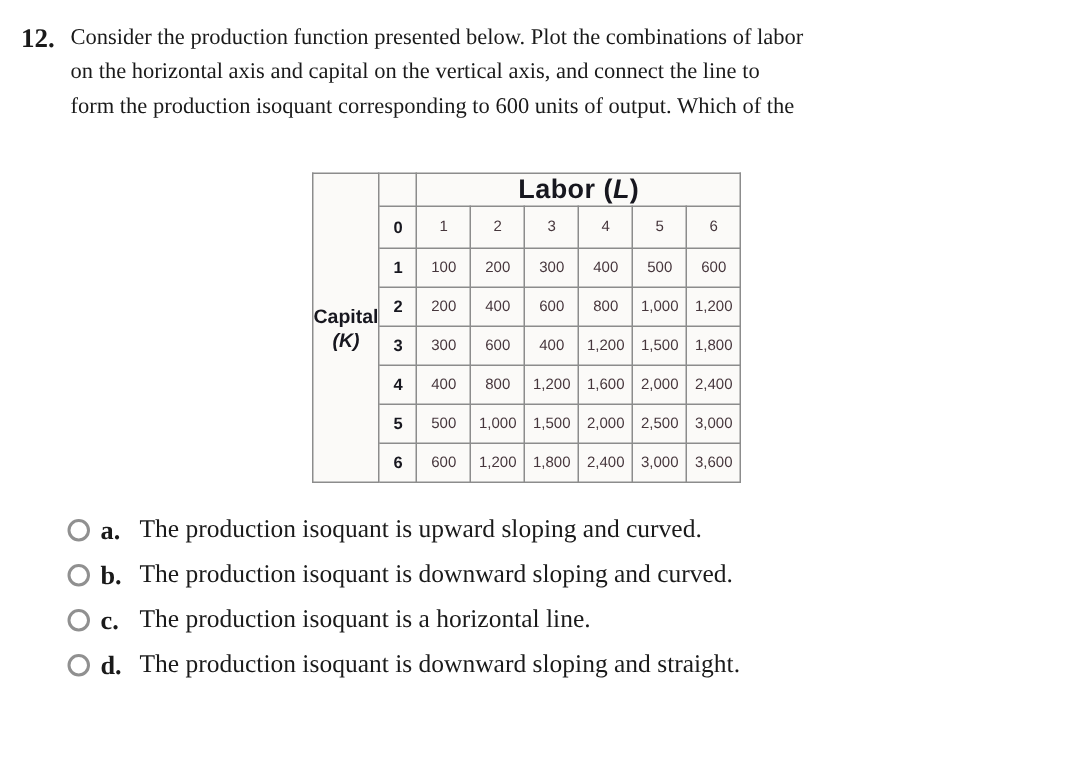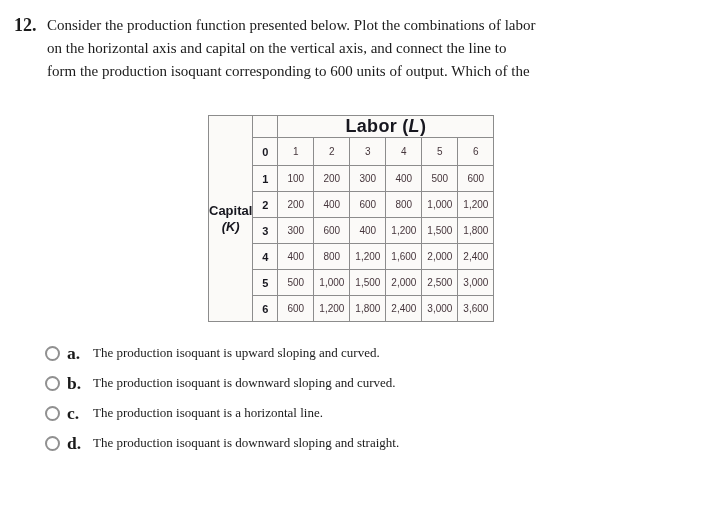--- a/index.html
+++ b/index.html
@@ -59,21 +59,21 @@
   .options { margin: 16px 0 0 45px; }
   .option { display: flex; align-items: center; height: 30px; cursor: pointer; }
   .radio {
     width: 15px; height: 15px; flex: 0 0 15px;
     border: 2px solid var(--radio-ring); border-radius: 50%;
     background: #fff; margin-right: 7px;
   }
   .letter {
     font-weight: bold; font-size: 17.5px; width: 26px; flex: 0 0 26px;
   }
-  .otext { font-size: 13px; white-space: nowrap; }
+  .otext { font-size: 17px; white-space: nowrap; }
 </style>
 </head>
 <body>
 
 <div class="question">
   <span class="qnum">12.</span>
   <div class="qtext">
     <div>Consider the production function presented below. Plot the combinations of labor</div>
     <div>on the horizontal axis and capital on the vertical axis, and connect the line to</div>
     <div>form the production isoquant corresponding to 600 units of output. Which of the</div>

